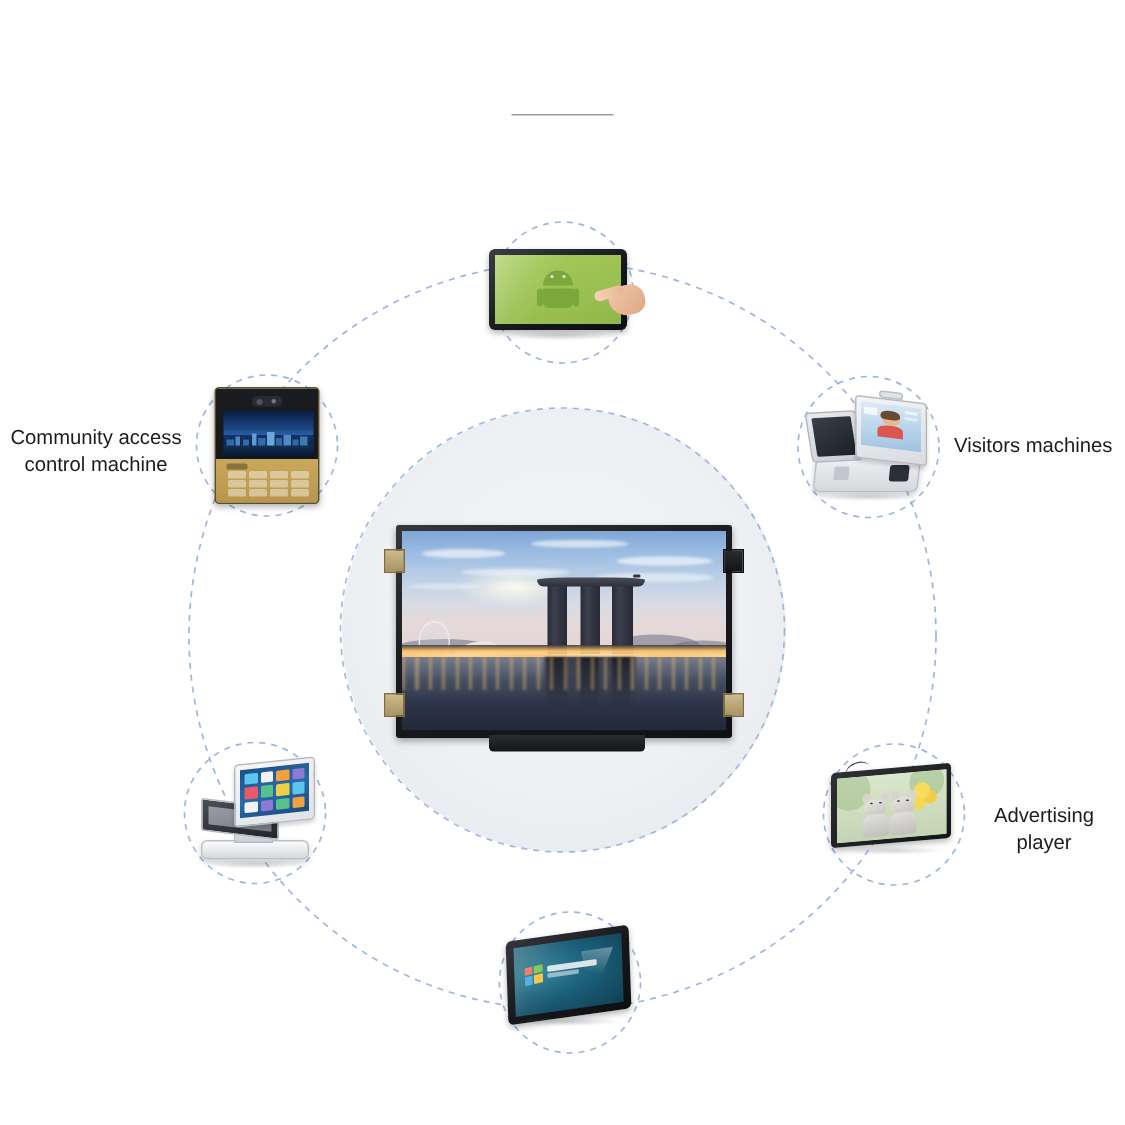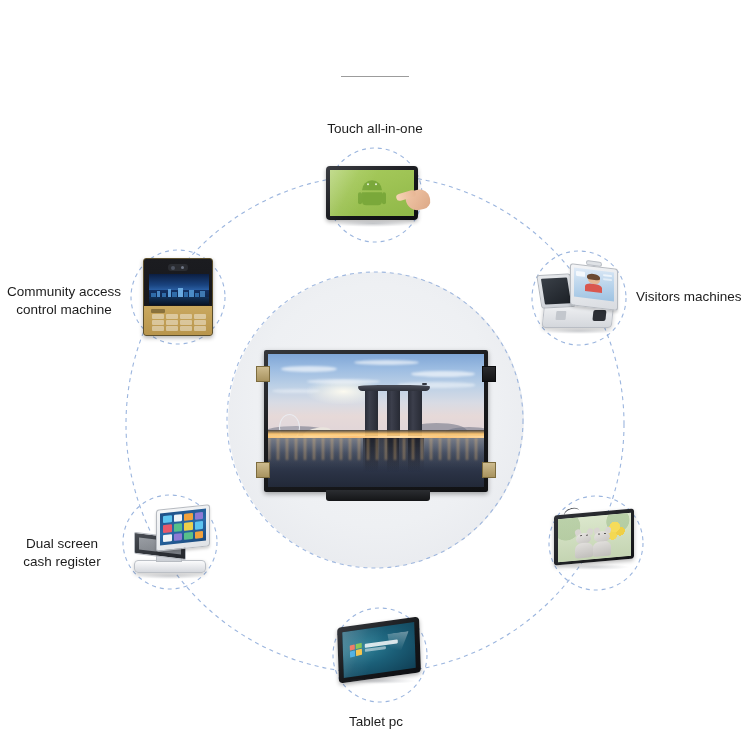--- a/index.html
+++ b/index.html
@@ -470,21 +470,20 @@
         </div>
         <div class="aio-gloss"></div>
       </div>
     </div>
     <div class="hand">
       <div class="palm"></div>
       <div class="finger"></div>
     </div>
     <div class="aio-shadow"></div>
   </div>
-  <div class="label lbl-touch">Touch all-in-one</div>
 
   <div class="node acc">
     <div class="acc-body">
       <div class="acc-cam"></div>
       <div class="acc-screen">
         <div class="acc-sky"></div>
         <div class="acc-city">
           <i class="bld" style="left:4%;width:7%;height:46%"></i>
           <i class="bld" style="left:13%;width:6%;height:66%;background:#4987c4"></i>
           <i class="bld" style="left:21%;width:8%;height:40%"></i>
@@ -559,20 +558,22 @@
           <div class="kit-head">
             <div class="kit-eye kel"></div>
             <div class="kit-eye ker"></div>
           </div>
           <div class="kit-body"></div>
         </div>
       </div>
     </div>
     <div class="adv-shadow"></div>
   </div>
+  <div class="label lbl-adv">Advertising
+player</div>
 
   <div class="node pos">
     <div class="pos-foot"></div>
     <div class="pos-neck"></div>
     <div class="pos-lower"></div>
     <div class="pos-top">
       <div class="pos-scr">
         <div class="tiles">
           <i style="background:#5ec5f0"></i>
           <i style="background:#f0f3f6"></i>
@@ -584,35 +585,32 @@
           <i style="background:#5ec5f0"></i>
           <i style="background:#f0f3f6"></i>
           <i style="background:#8e7ad4"></i>
           <i style="background:#58c08a"></i>
           <i style="background:#f2a23c"></i>
         </div>
       </div>
     </div>
     <div class="pos-shadow"></div>
   </div>
-  <div class="label lbl-cash">Dual screen
-cash register</div>
 
   <div class="node tab7">
     <div class="tab7-frame">
       <div class="tab7-scr">
         <div class="win-logo">
           <i class="wl1"></i>
           <i class="wl2"></i>
           <i class="wl3"></i>
           <i class="wl4"></i>
         </div>
         <div class="win-text"></div>
         <div class="win-text2"></div>
         <div class="win-seven"></div>
         <div class="tab7-gloss"></div>
       </div>
     </div>
     <div class="tab7-shadow"></div>
   </div>
-  <div class="label lbl-tablet">Tablet pc</div>
 
 </div>
 
 </body></html>

